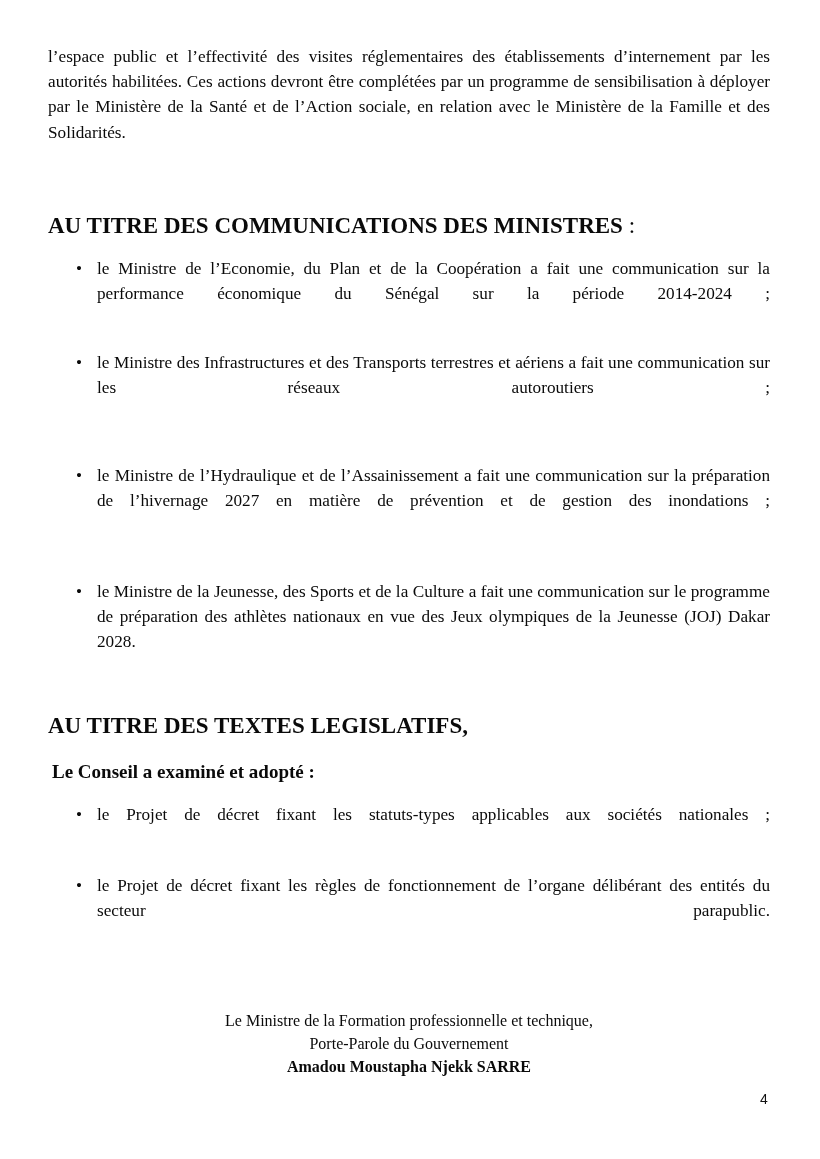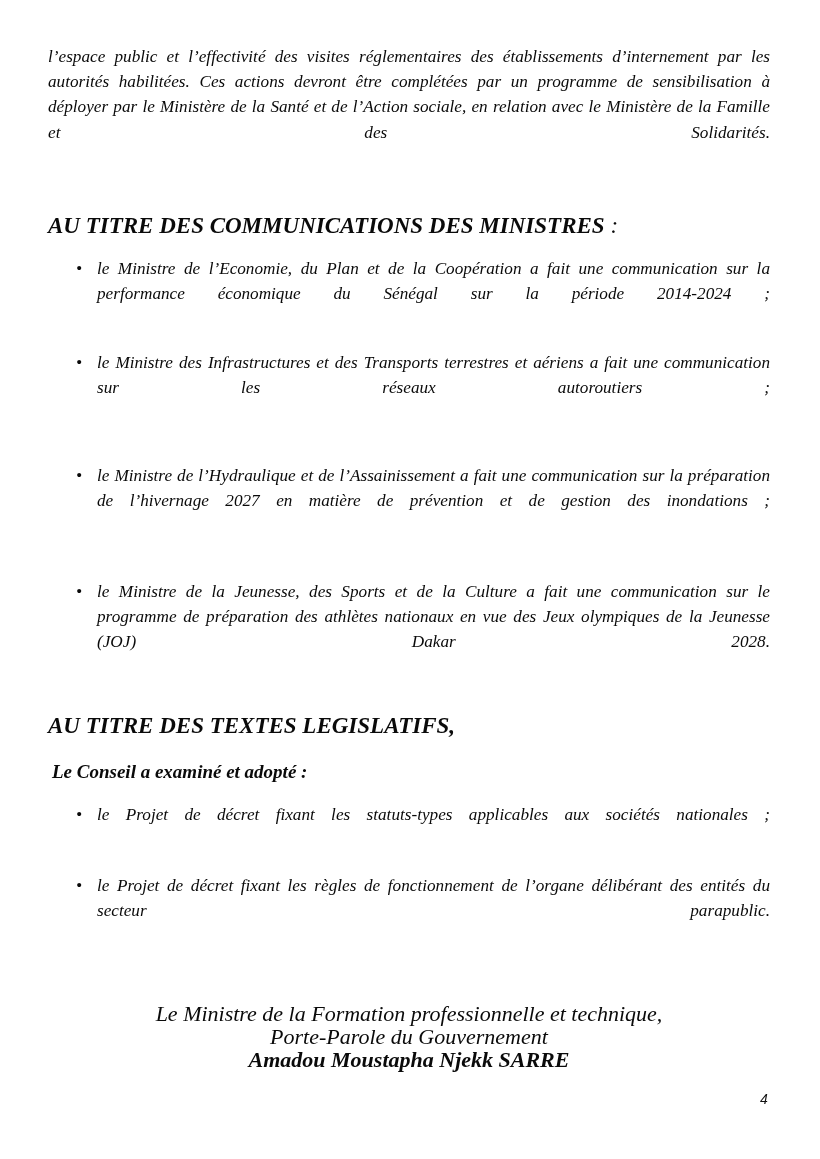--- a/index.html
+++ b/index.html
@@ -14,21 +14,20 @@
     font-family: "Liberation Serif", "DejaVu Serif", serif;
     color: #0a0a0a;
     overflow: hidden;
   }
   .page {
     position: absolute;
     left: 0; top: 0;
     width: 820px;
     height: 1159px;
     background: #ffffff;
-    font-style: italic;
   }
   .content {
     position: absolute;
     left: 48px;
     top: 44px;
     width: 722px;
   }
 
   
   .para {
@@ -95,23 +94,23 @@
     width: 100%;
   }
 
   .gap-18 { height: 18px; }
   .gap-22 { height: 22px; }
   .gap-34 { height: 34px; }
   .gap-44 { height: 44px; }
 
   
   .signature {
-    margin: 9px;
+    margin: 16px;
     text-align: center;
-    font-size: 22px;
+    font-size: 16px;
     line-height: 23px;
   }
   .signature .name {
     font-weight: bold;
   }
 
   
   .page-number {
     position: absolute;
     left: 760px;

